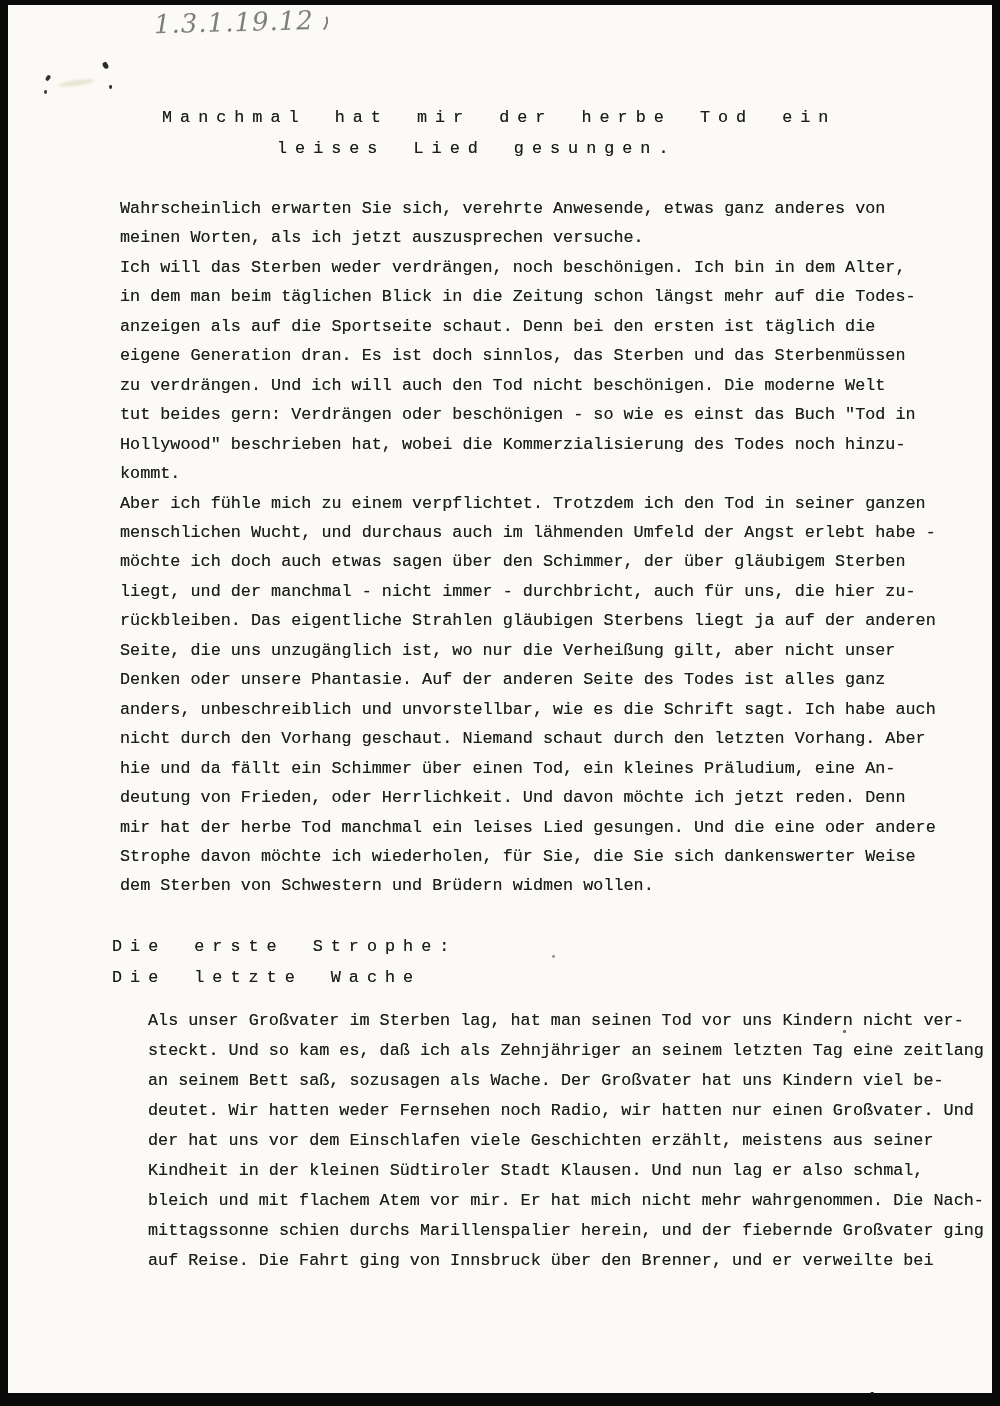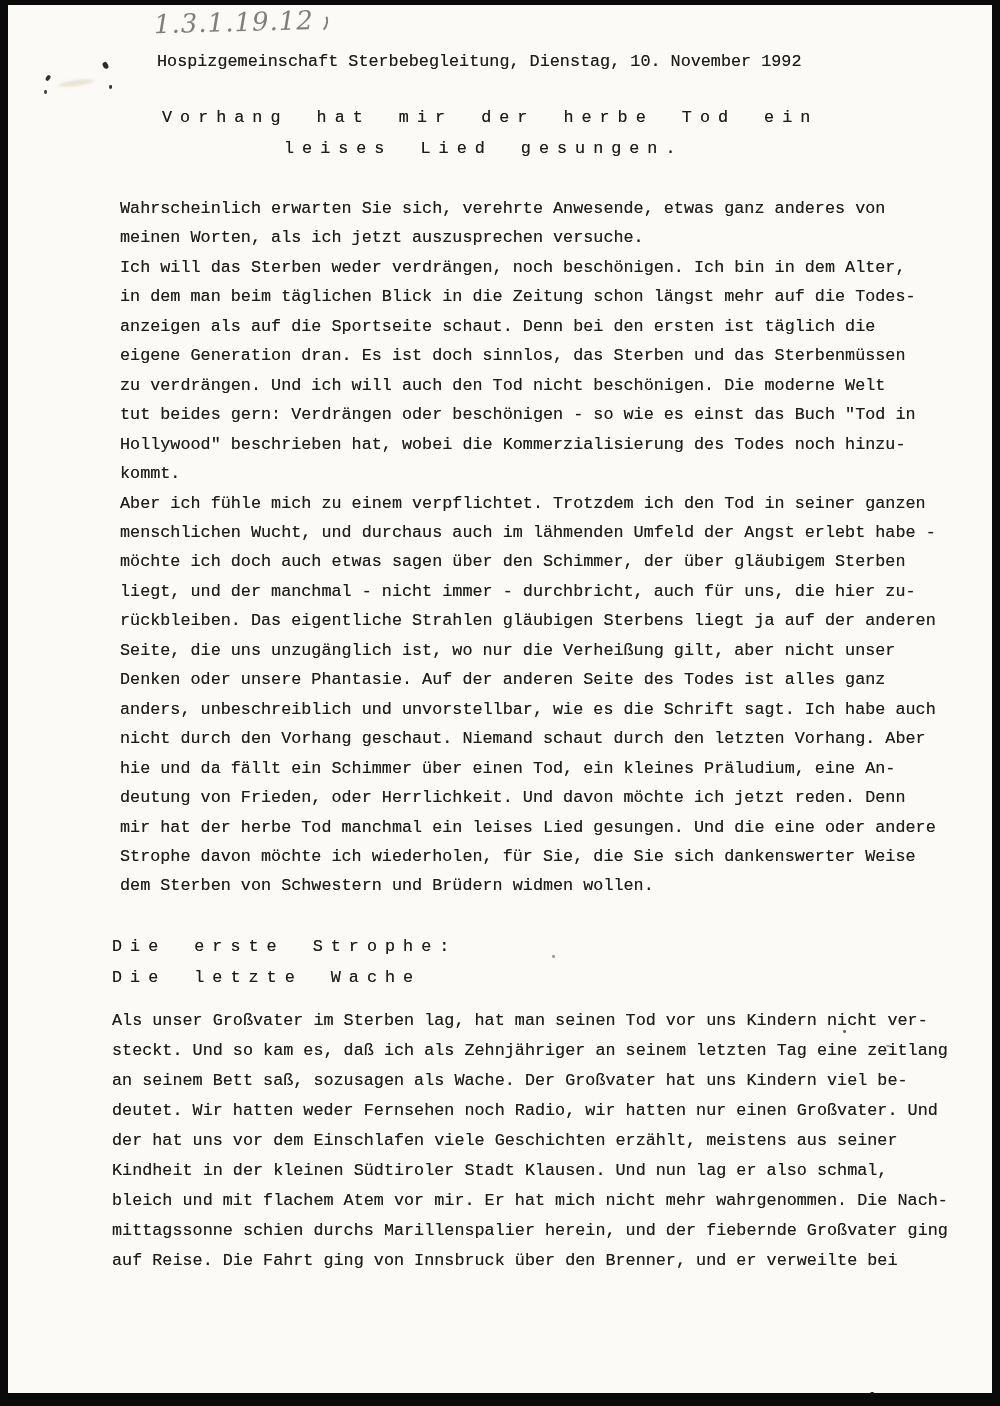--- a/index.html
+++ b/index.html
@@ -42,47 +42,46 @@
     display: inline-block;
     width: 9px; height: 15px;
     margin-left: 1px;
     border: 2.2px solid transparent;
     border-right-color: var(--pencil, #7e7e7e);
     border-radius: 50%;
     transform: translateY(3px) rotate(14deg);
   }
   .header  { position: absolute; left: 149px; top: 47px; }
   .title1  { position: absolute; left: 154px; top: 103px; }
-  .title2  { position: absolute; left: 276px; top: 134px; text-align: right; }
+  .title2  { position: absolute; left: 269px; top: 134px; text-align: right; }
   .body1   { position: absolute; left: 104px; top: 189px; }
   .body1 .tline { line-height: 29.45px; margin-left: 8px; }
   .sh1     { position: absolute; left: 104px; top: 932px; }
   .sh2     { position: absolute; left: 104px; top: 963px; }
   .body2   { position: absolute; left: 104px; top: 1001px; }
-  .body2 .tline { line-height: 30px; }
+  .body2 .tline { line-height: 30px; margin-left: 36px; }
   .speck { position: absolute; border-radius: 50% 40% 50% 60%; }
   .smudge {
     position: absolute;
     left: 50px; top: 75px; width: 36px; height: 6px;
     background: rgba(205,198,160,0.4);
     border-radius: 50%;
     transform: rotate(-8deg);
     filter: blur(1px);
   }
 </style>
 </head>
 <body>
 
 <div class="page">
 
   <div class="annotation">1.3.1.19.12</div>
 
-  <div class="header mono">Hospizgemeinschaft Sterbebegleitung, Dienstag, 10. November 1992</div>
 
-  <div class="title1 mono spaced">Vorhang hat mir der herbe Tod ein</div>
+  <div class="title1 mono spaced">Manchmal hat mir der herbe Tod ein</div>
 
   <div class="title2 mono spaced">leises Lied gesungen.</div>
 
   <div class="body1 mono"><div class="tline">Wahrscheinlich erwarten Sie sich, verehrte Anwesende, etwas ganz anderes von</div><div class="tline">meinen Worten, als ich jetzt auszusprechen versuche.</div><div class="tline">Ich will das Sterben weder verdrängen, noch beschönigen. Ich bin in dem Alter,</div><div class="tline">in dem man beim täglichen Blick in die Zeitung schon längst mehr auf die Todes-</div><div class="tline">anzeigen als auf die Sportseite schaut. Denn bei den ersten ist täglich die</div><div class="tline">eigene Generation dran. Es ist doch sinnlos, das Sterben und das Sterbenmüssen</div><div class="tline">zu verdrängen. Und ich will auch den Tod nicht beschönigen. Die moderne Welt</div><div class="tline">tut beides gern: Verdrängen oder beschönigen - so wie es einst das Buch "Tod in</div><div class="tline">Hollywood" beschrieben hat, wobei die Kommerzialisierung des Todes noch hinzu-</div><div class="tline">kommt.</div><div class="tline">Aber ich fühle mich zu einem verpflichtet. Trotzdem ich den Tod in seiner ganzen</div><div class="tline">menschlichen Wucht, und durchaus auch im lähmenden Umfeld der Angst erlebt habe -</div><div class="tline">möchte ich doch auch etwas sagen über den Schimmer, der über gläubigem Sterben</div><div class="tline">liegt, und der manchmal - nicht immer - durchbricht, auch für uns, die hier zu-</div><div class="tline">rückbleiben. Das eigentliche Strahlen gläubigen Sterbens liegt ja auf der anderen</div><div class="tline">Seite, die uns unzugänglich ist, wo nur die Verheißung gilt, aber nicht unser</div><div class="tline">Denken oder unsere Phantasie. Auf der anderen Seite des Todes ist alles ganz</div><div class="tline">anders, unbeschreiblich und unvorstellbar, wie es die Schrift sagt. Ich habe auch</div><div class="tline">nicht durch den Vorhang geschaut. Niemand schaut durch den letzten Vorhang. Aber</div><div class="tline">hie und da fällt ein Schimmer über einen Tod, ein kleines Präludium, eine An-</div><div class="tline">deutung von Frieden, oder Herrlichkeit. Und davon möchte ich jetzt reden. Denn</div><div class="tline">mir hat der herbe Tod manchmal ein leises Lied gesungen. Und die eine oder andere</div><div class="tline">Strophe davon möchte ich wiederholen, für Sie, die Sie sich dankenswerter Weise</div><div class="tline">dem Sterben von Schwestern und Brüdern widmen wollen.</div></div>
 
   <div class="sh1 mono spaced">Die erste Strophe:</div>
 
   <div class="sh2 mono spaced">Die letzte Wache</div>
 
   <div class="body2 mono"><div class="tline">Als unser Großvater im Sterben lag, hat man seinen Tod vor uns Kindern nicht ver-</div><div class="tline">steckt. Und so kam es, daß ich als Zehnjähriger an seinem letzten Tag eine zeitlang</div><div class="tline">an seinem Bett saß, sozusagen als Wache. Der Großvater hat uns Kindern viel be-</div><div class="tline">deutet. Wir hatten weder Fernsehen noch Radio, wir hatten nur einen Großvater. Und</div><div class="tline">der hat uns vor dem Einschlafen viele Geschichten erzählt, meistens aus seiner</div><div class="tline">Kindheit in der kleinen Südtiroler Stadt Klausen. Und nun lag er also schmal,</div><div class="tline">bleich und mit flachem Atem vor mir. Er hat mich nicht mehr wahrgenommen. Die Nach-</div><div class="tline">mittagssonne schien durchs Marillenspalier herein, und der fiebernde Großvater ging</div><div class="tline">auf Reise. Die Fahrt ging von Innsbruck über den Brenner, und er verweilte bei</div></div>

